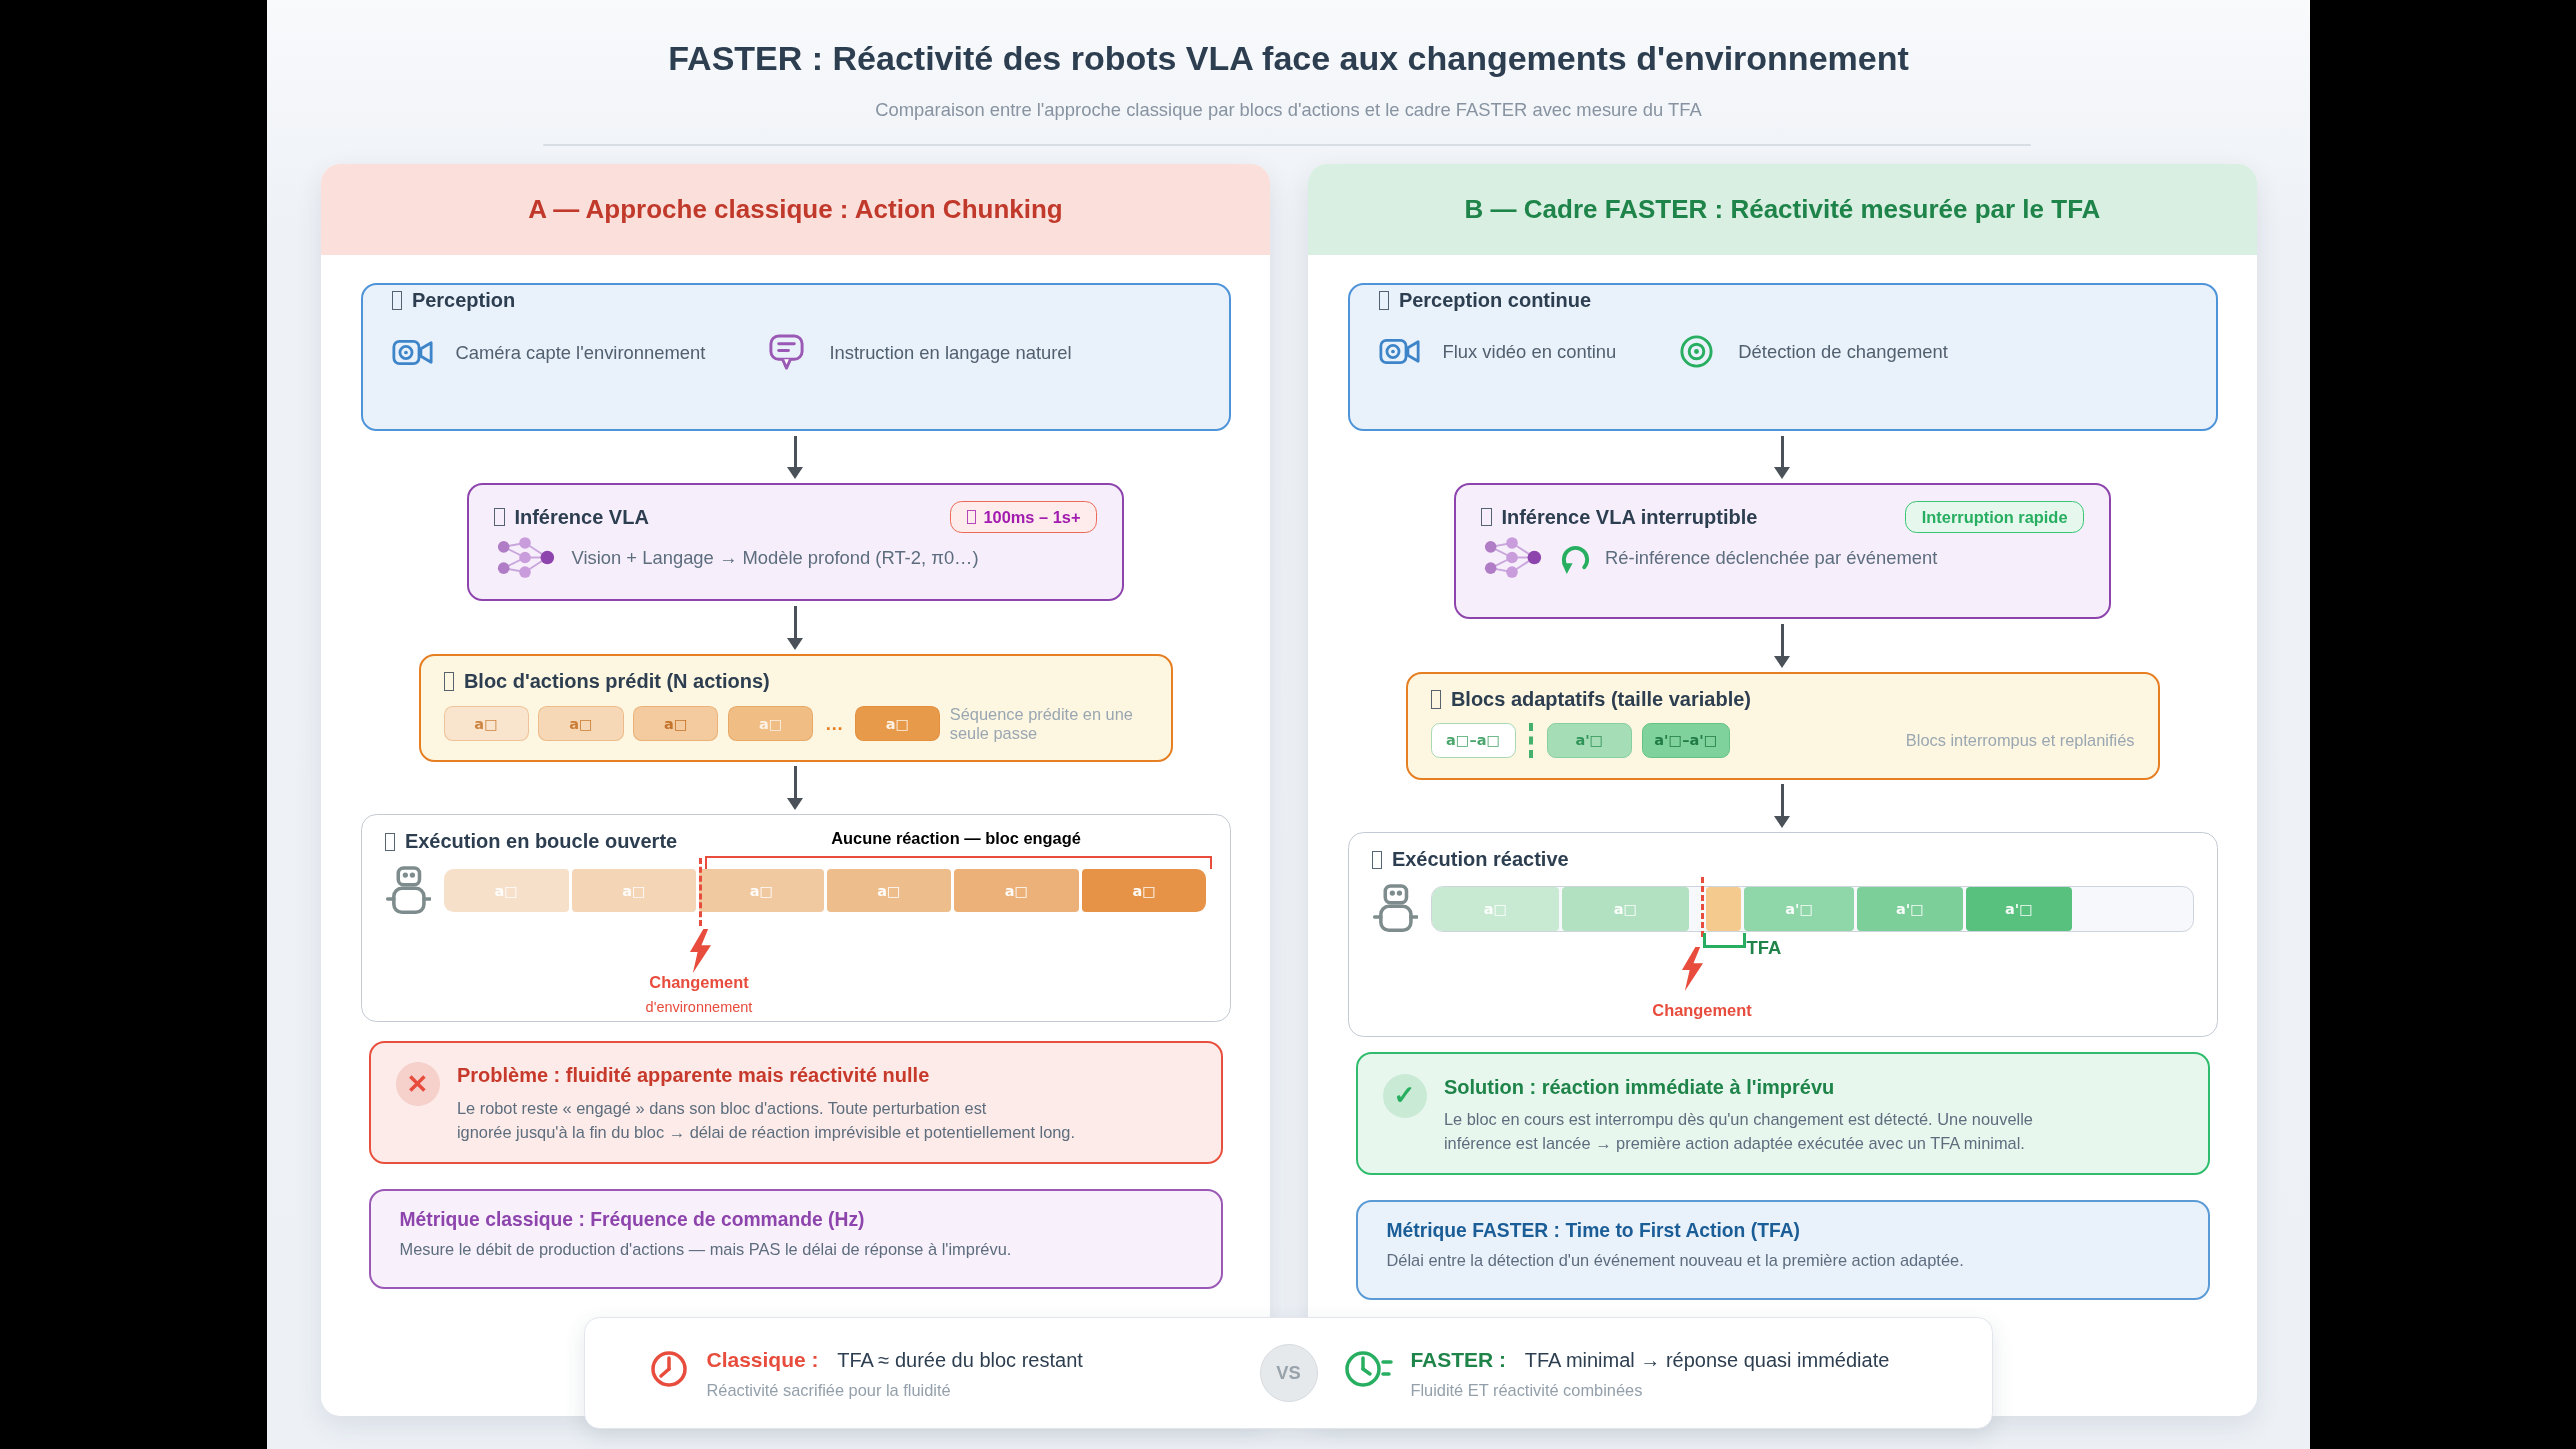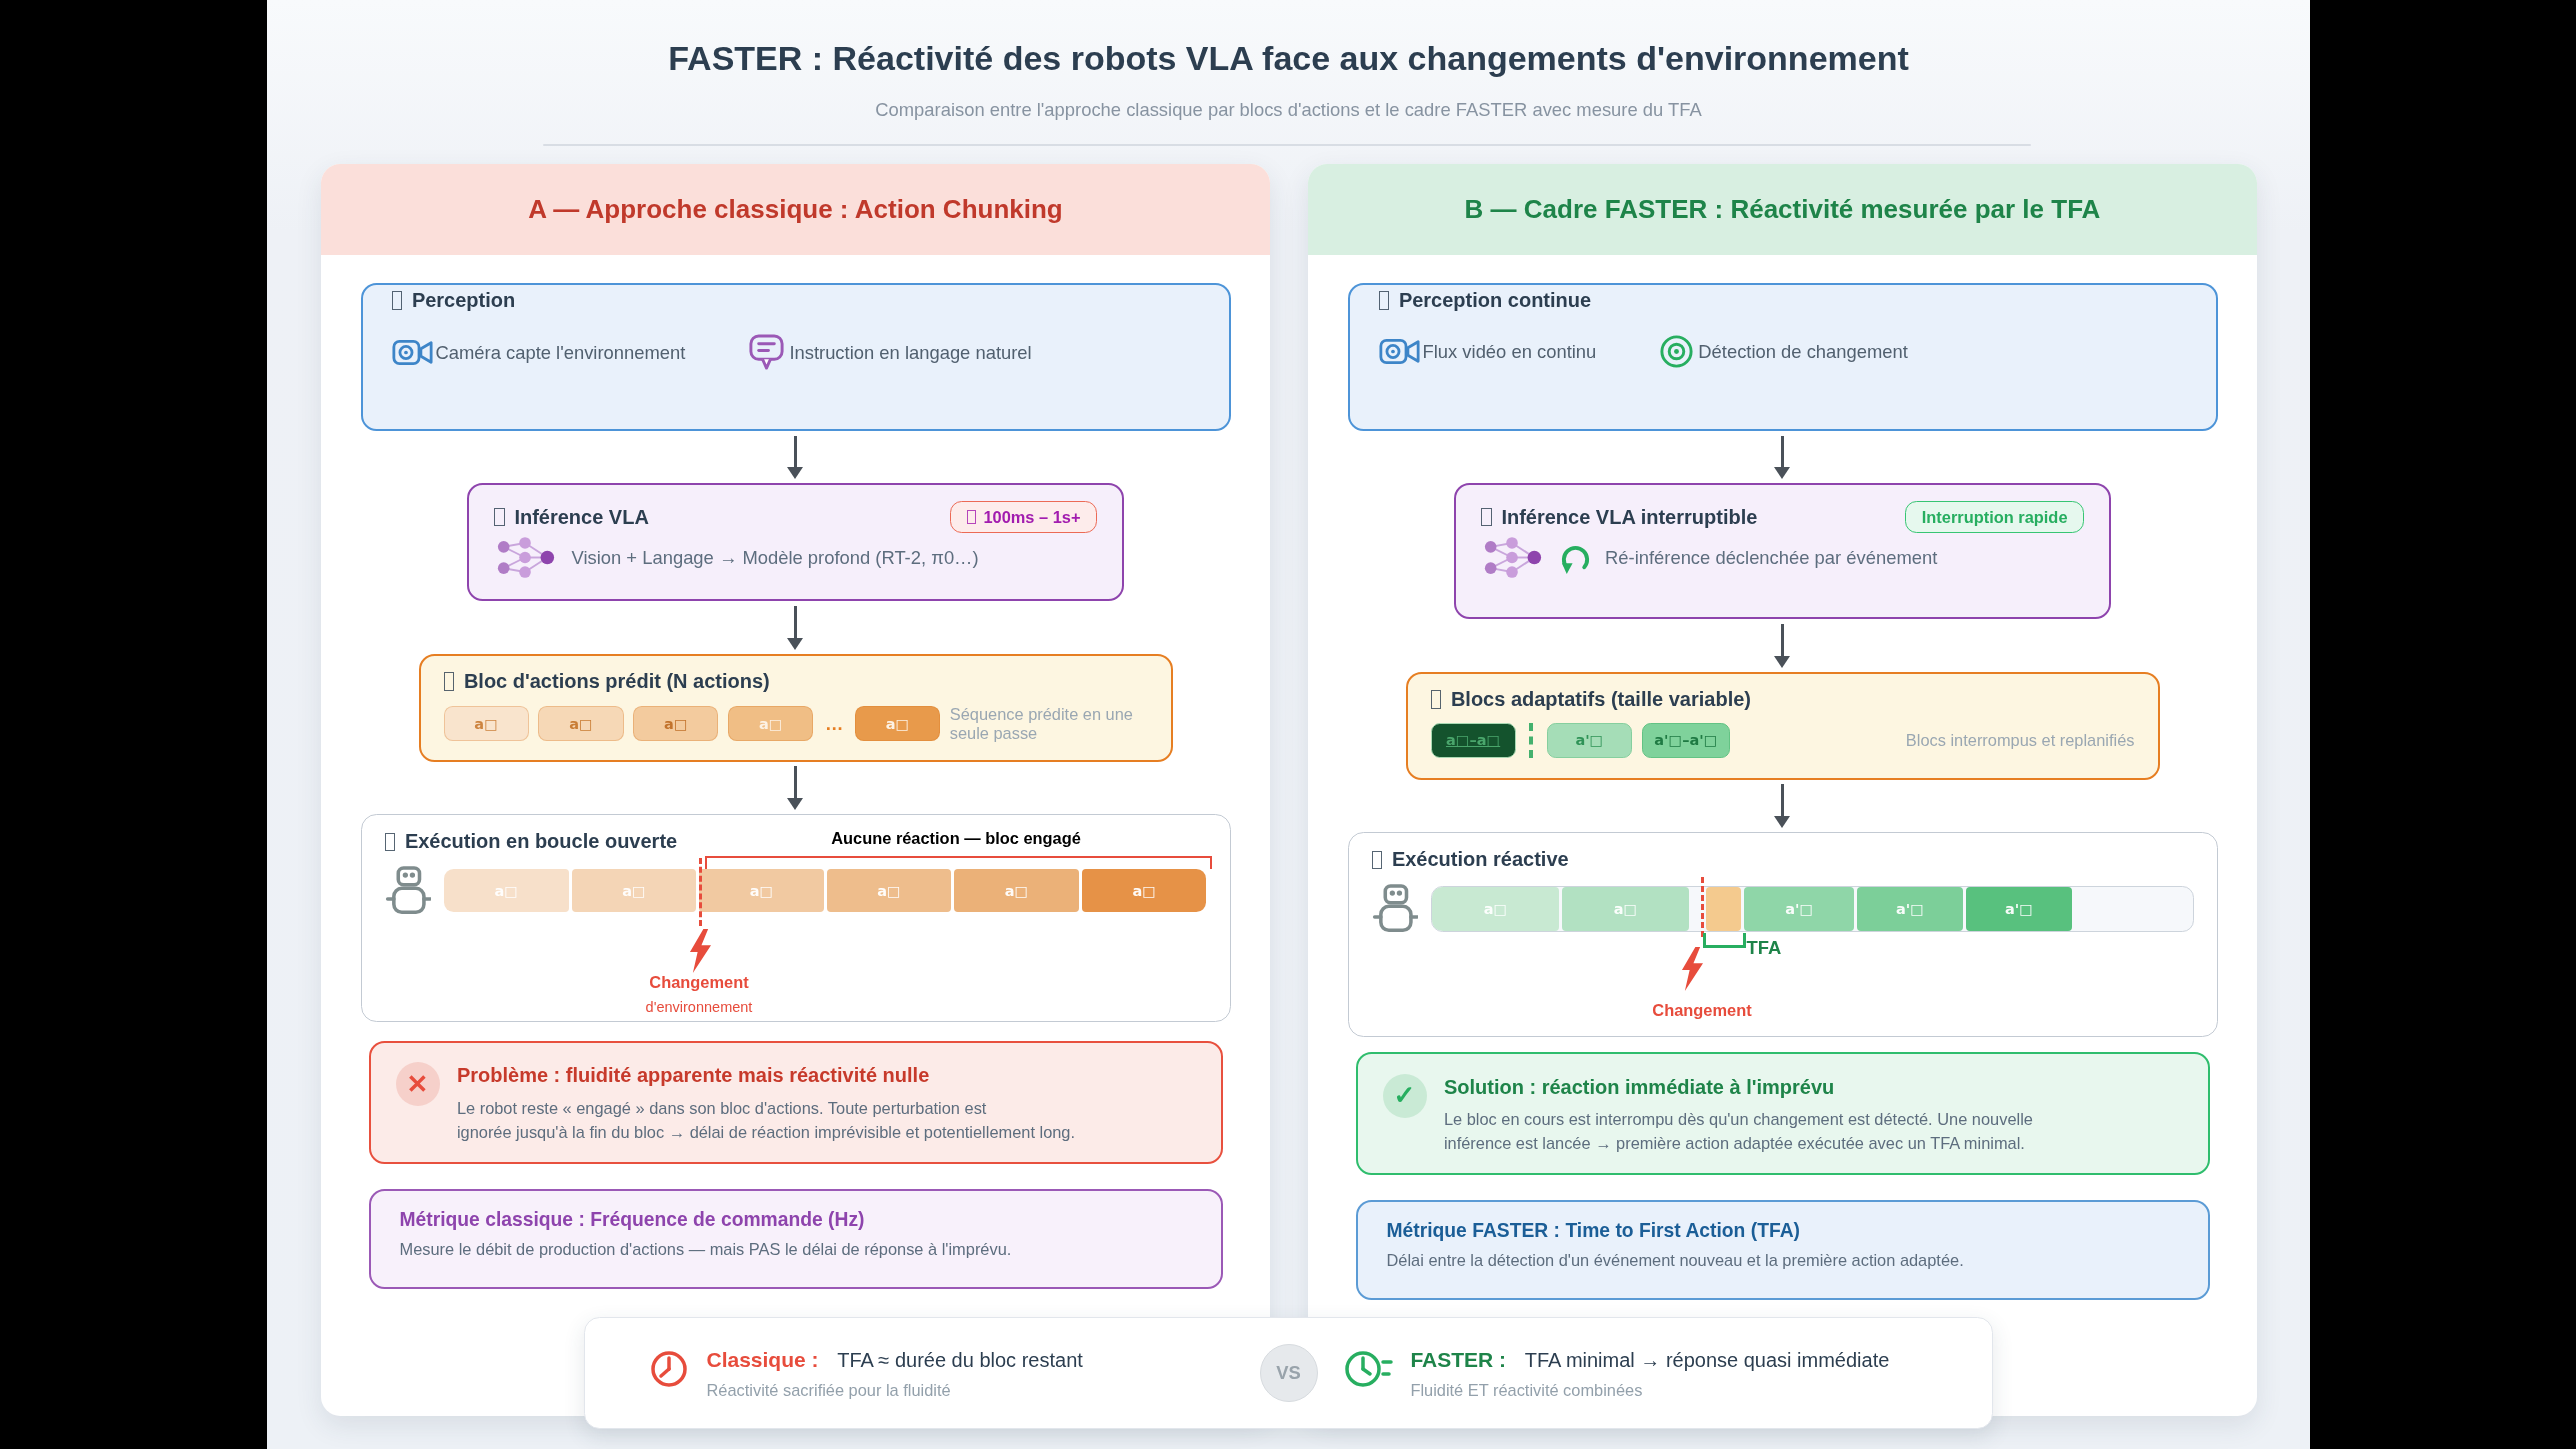--- a/index.html
+++ b/index.html
@@ -28,21 +28,21 @@
 
   .box{box-sizing:border-box;border-radius:15.5px;border:2.4px solid;position:relative;}
   .box-title{display:flex;align-items:center;font-size:20px;font-weight:bold;color:#2c3e50;}
   .tofu{display:inline-block;width:8.7px;height:16.4px;border:1.9px solid currentColor;
         margin-right:9.7px;opacity:.8;flex:none;}
   .tofu-sm{width:6.8px;height:12.6px;margin-right:7.7px;}
 
   
   .box-perception{width:870px;height:148px;background:#e9f1fb;border-color:#4d94d8;padding:4px 29px;}
   .percep-row{display:flex;align-items:center;margin-top:21px;}
-  .percep-item{display:flex;align-items:center;gap:3px;font-size:18.4px;color:#51606f;}
+  .percep-item{display:flex;align-items:center;gap:23px;font-size:18.4px;color:#51606f;}
   .percep-item + .percep-item{margin-left:62px;}
 
   
   .arrow{width:2.9px;height:32px;background:#4a5159;position:relative;margin:4.8px 0 15.5px;}
   .arrow::after{content:'';position:absolute;left:50%;transform:translateX(-50%);bottom:-11.6px;
                 border:8.7px solid transparent;border-bottom:0;border-top:12.6px solid #4a5159;}
 
   
   .box-inference{width:657px;background:#f6effb;border-color:#8e44ad;padding:15.5px 25px;}
   .h-a{height:118px;} .h-b{height:136px;}
@@ -57,21 +57,21 @@
   .chips-row{display:flex;align-items:center;margin-top:11.6px;}
   .chip{height:33px;min-width:60px;padding:0 11.6px;border-radius:8.7px;display:flex;align-items:center;
         justify-content:center;font-weight:bold;font-size:14.5px;
         font-family:"DejaVu Sans",sans-serif;margin-right:9.7px;border:1.4px solid rgba(214,119,34,.30);}
   .ca1{background:#f9e4cd;color:#cd8440;} .ca2{background:#f6d8b6;color:#c97d35;}
   .ca3{background:#f3cb9e;color:#c2732c;} .ca4{background:#f0be85;color:#fdf2e5;}
   .ca5{background:#e89a4b;color:#fdf2e5;}
   .ellipsis{color:#e67e22;font-weight:bold;font-size:18.4px;letter-spacing:1.9px;margin:0 9.7px 0 1.9px;}
   .block-caption{margin-left:auto;color:#9aa7b2;font-size:16.4px;}
   .chip-sep{width:0;height:35px;border-left:4.8px dashed #44b16e;margin:0 13.5px 0 3.9px;}
-  .cb1{background:#14532d;color:#4aa66c;border-color:#a9d9b3;text-decoration:underline;}
+  .cb1{background:#ffffff;color:#4aa66c;border-color:#a9d9b3;}
   .cb2{background:#a5ddb7;color:#2f9357;border-color:#86cf9e;}
   .cb3{background:#7fd29b;color:#1f7a43;border-color:#63c384;}
 
   
   .box-exec{width:870px;background:#fff;border-color:#c3cad3;border-width:1.9px;padding:15.5px 23px;}
   .exec-a{height:208px;} .exec-b{height:205px;}
   .exec-row{position:absolute;left:23px;right:23px;top:50px;display:flex;align-items:center;}
   .robot{flex:none;margin-right:13.5px;}
   .track-a{display:flex;flex:1;gap:2.9px;}
   .seg{height:43px;display:flex;align-items:center;justify-content:center;font-weight:bold;

